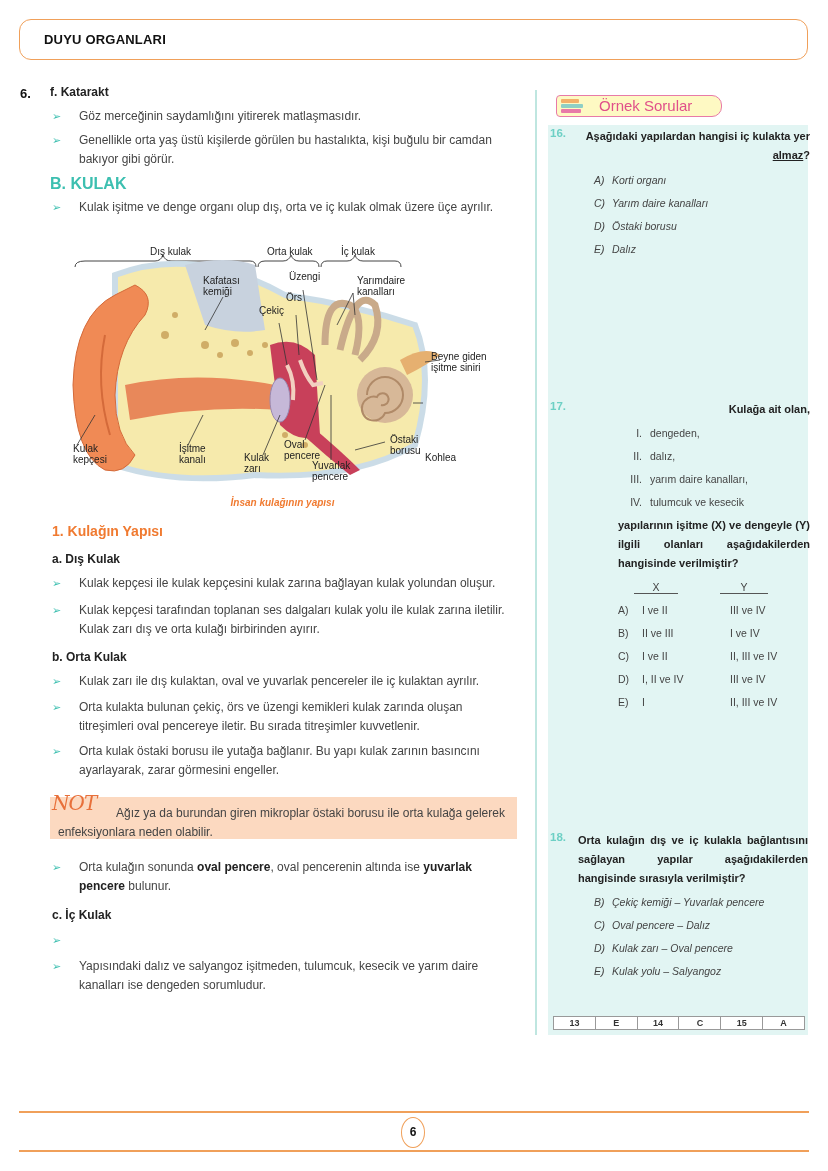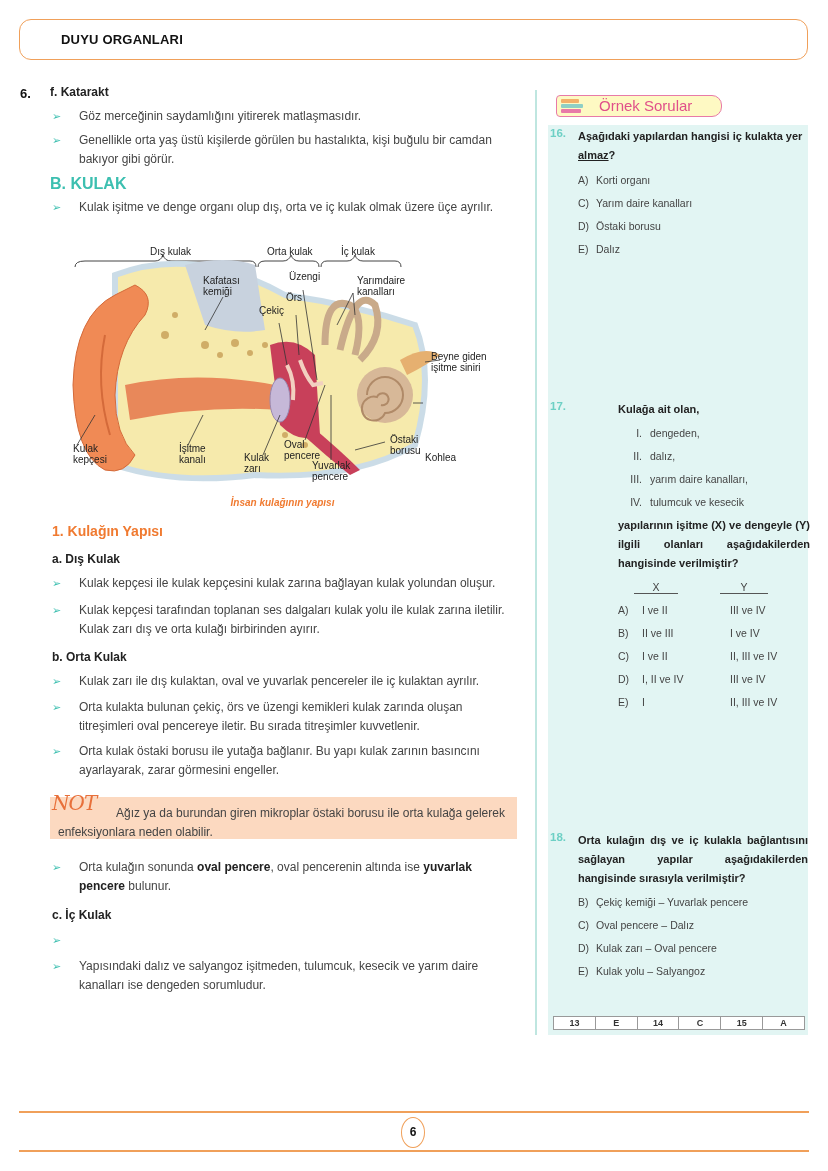--- a/index.html
+++ b/index.html
@@ -2,21 +2,21 @@
 <html><head>
 <meta charset="utf-8">
 <style>
   * { box-sizing: border-box; margin: 0; padding: 0; }
   html, body { width: 828px; height: 1171px; background: #ffffff; }
   body { font-family: "Liberation Sans", sans-serif; color: #3a3a3a; position: relative; overflow: hidden; }
 
   .header-box {
     position: absolute; left: 19px; top: 19px; width: 789px; height: 41px;
     border: 1.5px solid #f0a05a; border-radius: 12px;
-    display: flex; align-items: center; padding-left: 41px;
+    display: flex; align-items: center; padding-left: 24px;
   }
   .header-title { font-weight: bold; font-size: 13px; color: #111; letter-spacing: 0.2px; }
 
   .left-col { position: absolute; left: 20px; top: 82px; width: 505px; }
   .page-num-label { position: absolute; left: 0; top: 4px; font-weight: bold; font-size: 13px; color: #111; }
   .sub-heading { font-weight: bold; font-size: 12px; color: #222; }
   .section-heading-teal { font-weight: bold; font-size: 16px; color: #3cbfb0; }
   .section-heading-orange { font-weight: bold; font-size: 14px; color: #f07a30; }
 
   .bullet { position: relative; padding-left: 29px; font-size: 12px; line-height: 19px; color: #444; }
@@ -40,23 +40,23 @@
   .ornek-banner {
     position: absolute; left: 556px; top: 95px; width: 166px; height: 22px;
     border: 1.5px solid #e87aa8; border-radius: 4px 10px 10px 4px; background: #fef9c3;
   }
   .ornek-text { position: absolute; left: 42px; top: 1px; font-size: 15px; color: #e0508a; }
   .books-icon { position: absolute; left: 4px; top: 3px; width: 22px; height: 15px; }
   .books-icon span { display: block; height: 4px; margin-bottom: 1px; border-radius: 1px; }
 
   .q { position: absolute; left: 548px; width: 262px; }
   .q-num { position: absolute; left: 2px; top: 0; font-weight: bold; font-size: 11.5px; color: #6dd0c5; }
-  .q-stem { margin-left: 30px; font-weight: bold; font-size: 11px; line-height: 19px; color: #222; }
+  .q-stem { margin-left: 30px; font-weight: bold; font-size: 11px; line-height: 19px; color: #222; text-align: right; }
   .q-stem u { text-decoration: underline; }
-  .opt { margin-left: 30px; font-size: 10.5px; line-height: 23px; color: #444; }
+  .opt { margin-left: 46px; font-size: 10.5px; line-height: 23px; color: #444; font-style: italic; }
   .opt .ol { display: inline-block; width: 18px; }
   .roman { margin-left: 36px; font-size: 10.5px; line-height: 23px; color: #444; }
   .roman .rl { display: inline-block; width: 18px; text-align: right; margin-right: 8px; }
   .xy-row { margin-left: 30px; font-size: 10.5px; line-height: 23px; color: #444; position: relative; height: 23px; }
   .xy-row .ol { position: absolute; left: 0; }
   .xy-row .xv { position: absolute; left: 24px; }
   .xy-row .yv { position: absolute; left: 112px; }
   .xy-head { margin-left: 30px; position: relative; height: 20px; font-size: 10.5px; color: #444; }
   .xy-head .xh { position: absolute; left: 16px; width: 44px; text-align: center; border-bottom: 1px solid #555; top: 2px; }
   .xy-head .yh { position: absolute; left: 102px; width: 48px; text-align: center; border-bottom: 1px solid #555; top: 2px; }

